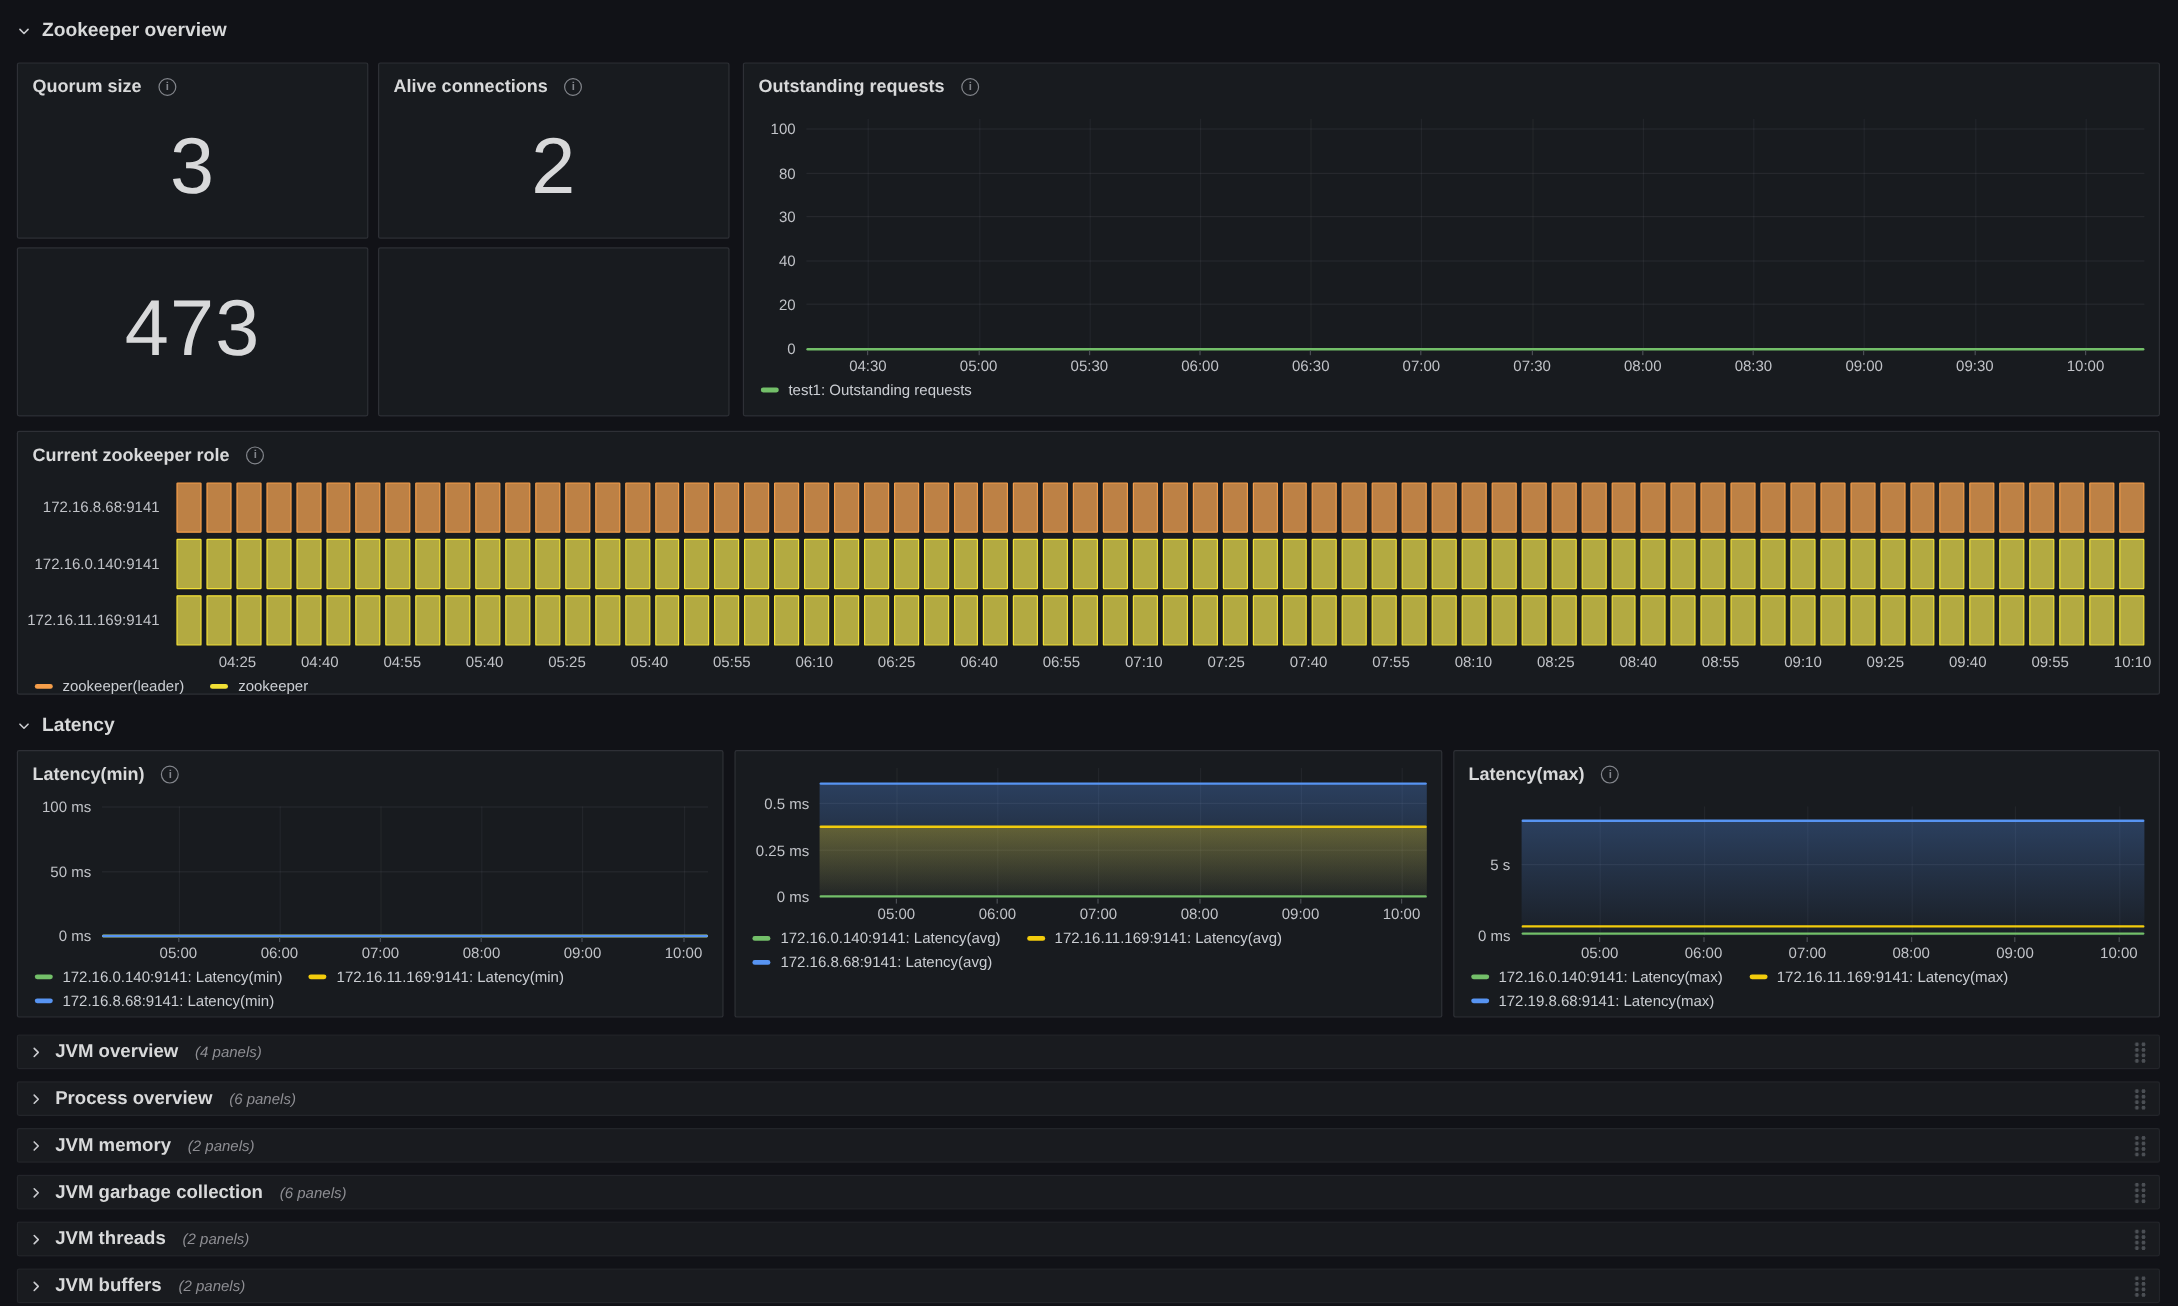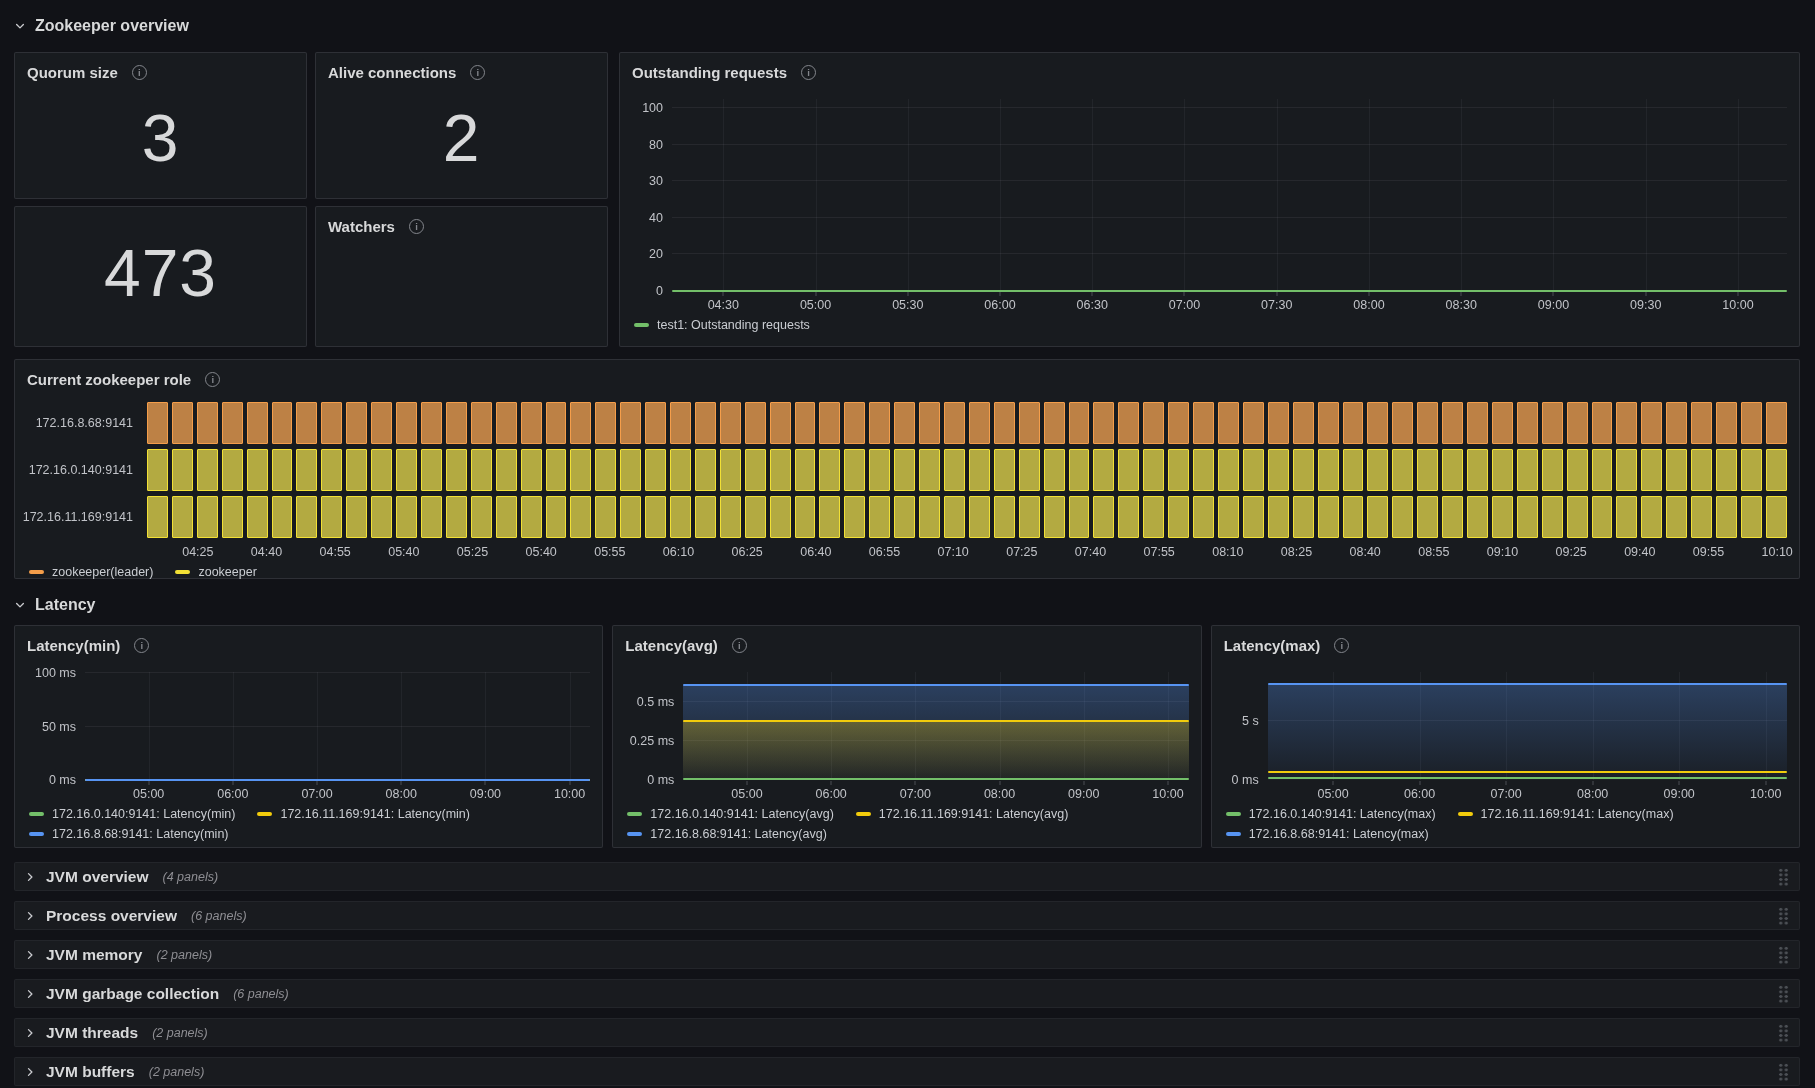--- a/index.html
+++ b/index.html
@@ -94,24 +94,20 @@
       <div class="p-head">
         <span class="p-title">Alive connections</span>
         <span class="info"></span>
       </div>
       <div class="stat-val">2</div>
     </div>
     <div class="panel">
       <div class="stat-val">473</div>
     </div>
     <div class="panel">
-      <div class="p-head">
-        <span class="p-title">Watchers</span>
-        <span class="info"></span>
-      </div>
     </div>
   </div>
 
   <div class="panel">
     <div class="p-head">
       <span class="p-title">Outstanding requests</span>
       <span class="info"></span>
     </div>
     <div class="ts-wrap">
         <div class="ts-grid" style="grid-template-columns: 40px 1fr; grid-template-rows: 192px 24px; margin-top: 14px;">
@@ -501,24 +497,20 @@
             <span class="lg-txt">172.16.11.169:9141: Latency(min)</span>
           </span>
           <span class="lg-item">
             <span class="sw" style="background: rgb(87, 148, 242);"></span>
             <span class="lg-txt">172.16.8.68:9141: Latency(min)</span>
           </span>
         </div>
       </div>
   </div>
   <div class="panel">
-    <div class="p-head">
-      <span class="p-title">Latency(avg)</span>
-      <span class="info"></span>
-    </div>
     <div class="ts-wrap">
         <div class="ts-grid" style="grid-template-columns: 58px 1fr; grid-template-rows: 108px 24px; margin-top: 14px;">
           <div class="yaxis">
             <div class="ytick" style="bottom: 0%;">0 ms</div>
             <div class="ytick" style="bottom: 36.2319%;">0.25 ms</div>
             <div class="ytick" style="bottom: 72.4638%;">0.5 ms</div>
           </div>
           <div class="plot">
             <div class="hgrid" style="bottom: 36.2319%;"></div>
             <div class="hgrid" style="bottom: 72.4638%;"></div>
@@ -610,21 +602,21 @@
           <span class="lg-item">
             <span class="sw" style="background: rgb(115, 191, 105);"></span>
             <span class="lg-txt">172.16.0.140:9141: Latency(max)</span>
           </span>
           <span class="lg-item">
             <span class="sw" style="background: rgb(242, 204, 12);"></span>
             <span class="lg-txt">172.16.11.169:9141: Latency(max)</span>
           </span>
           <span class="lg-item">
             <span class="sw" style="background: rgb(87, 148, 242);"></span>
-            <span class="lg-txt">172.16.8.68:9141: Latency(max)</span>
+            <span class="lg-txt">172.19.8.68:9141: Latency(max)</span>
           </span>
         </div>
       </div>
   </div>
 </div>
 
 <div class="c-row first">
   <span class="chev">
     <svg width="12" height="12" viewBox="0 0 16 16">
         <path d="M6 3.5L10.5 8L6 12.5" stroke="#c9cace" stroke-width="1.8" fill="none" stroke-linecap="round" stroke-linejoin="round"></path>

